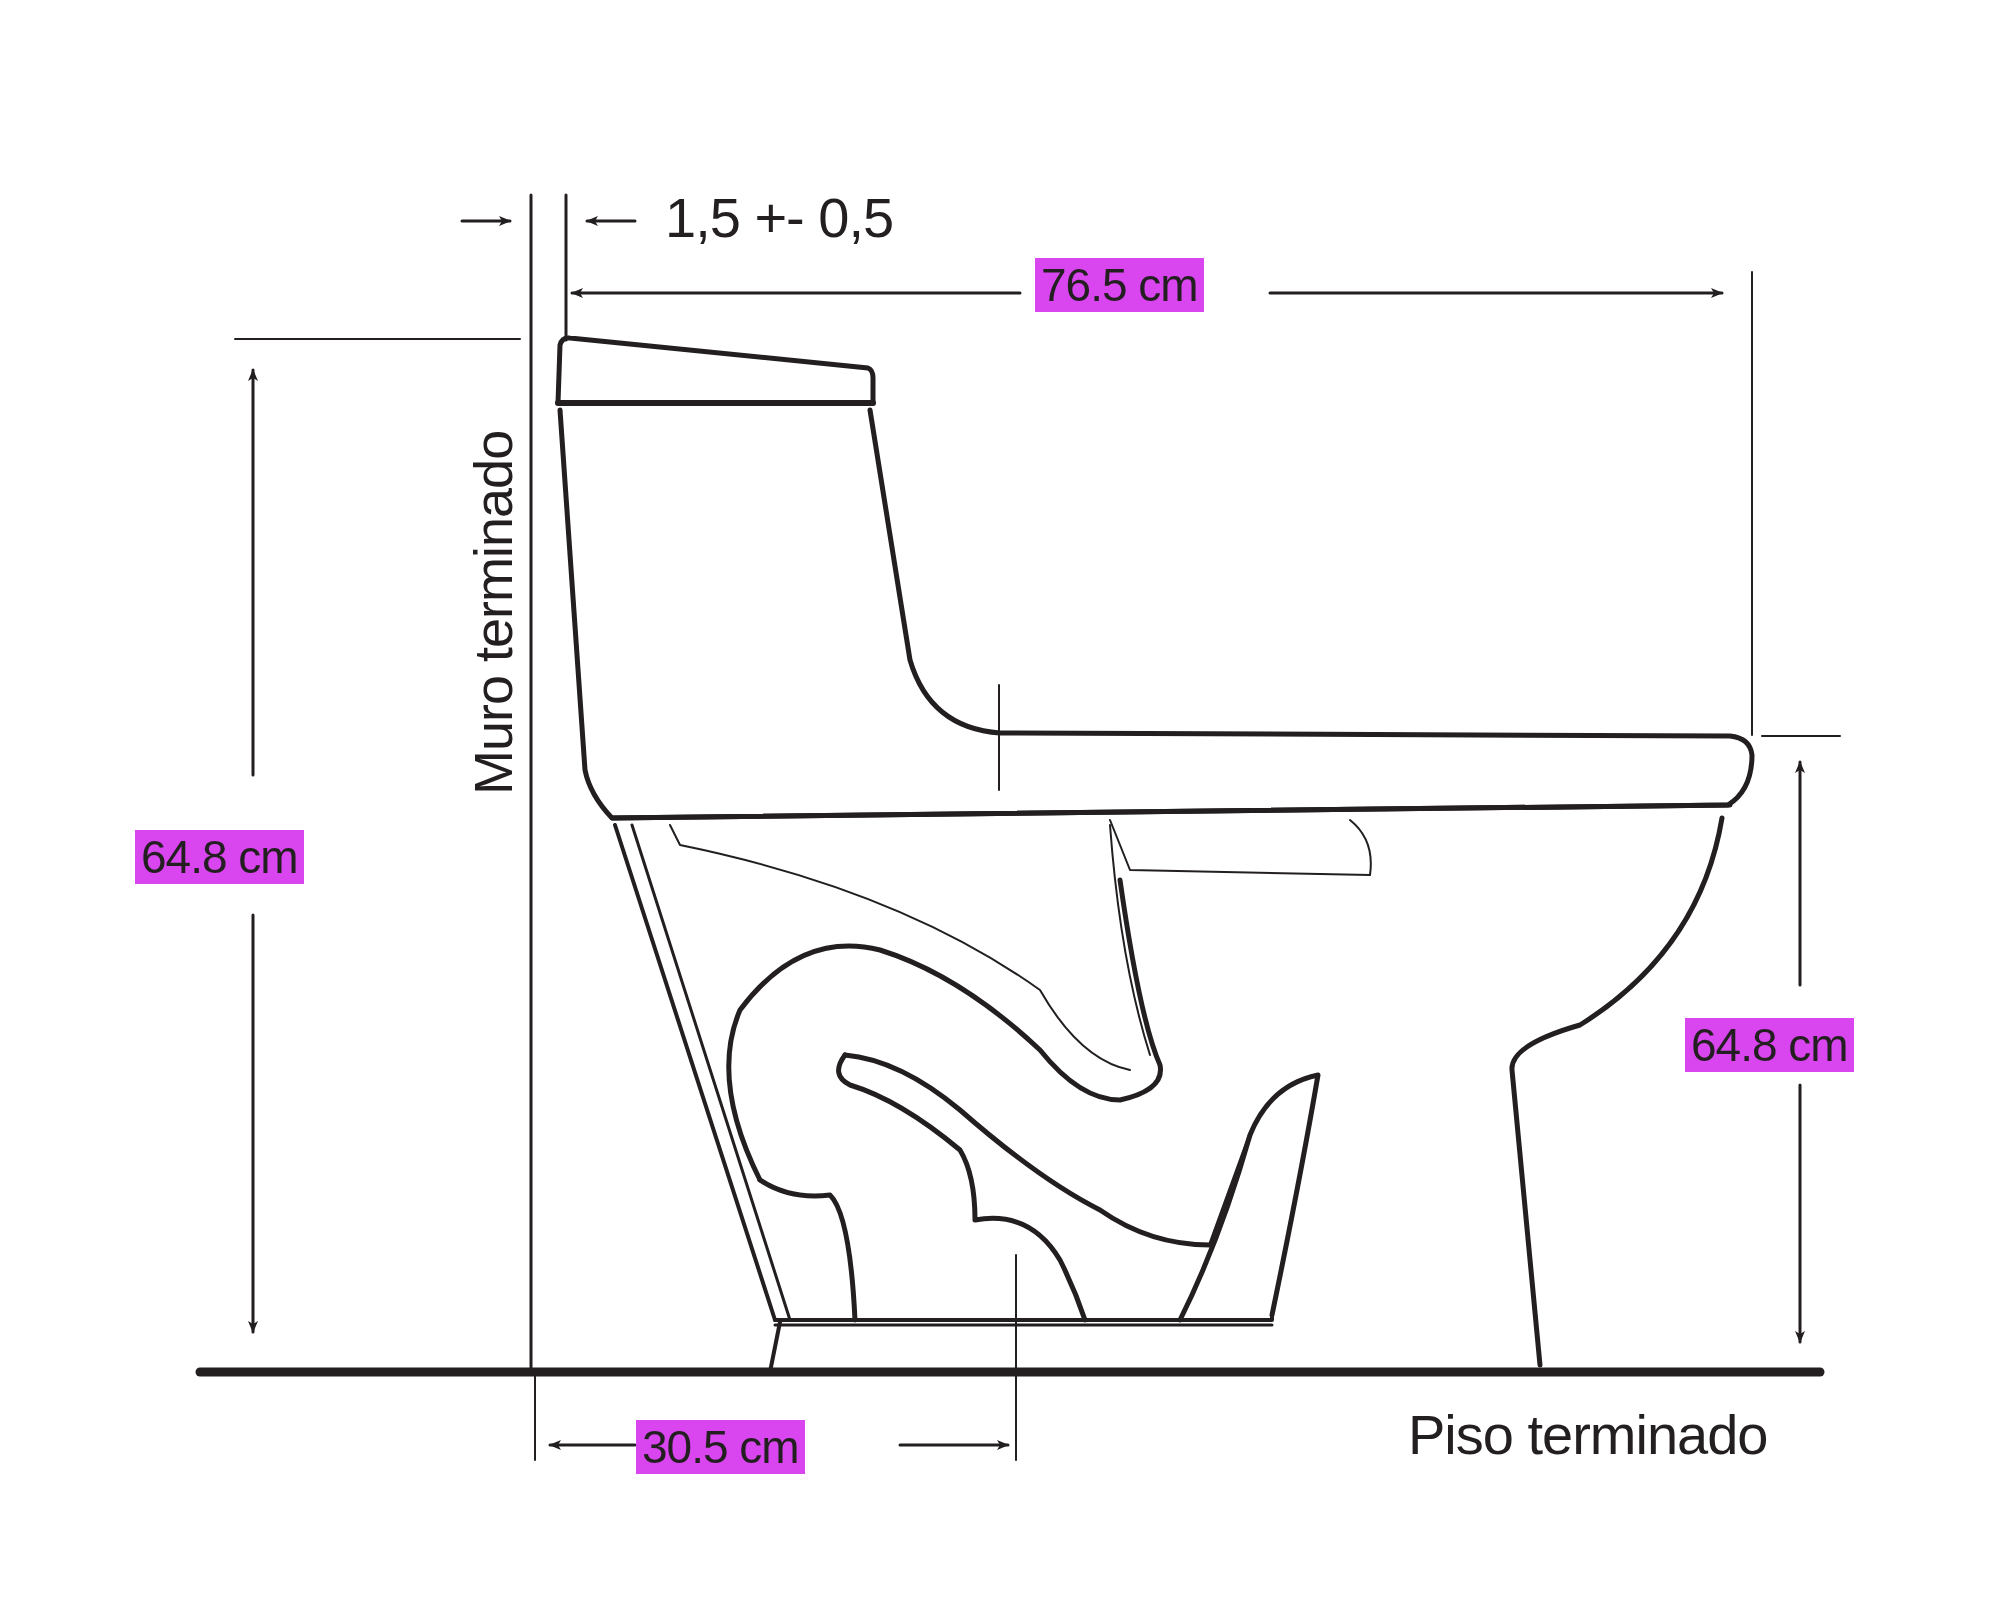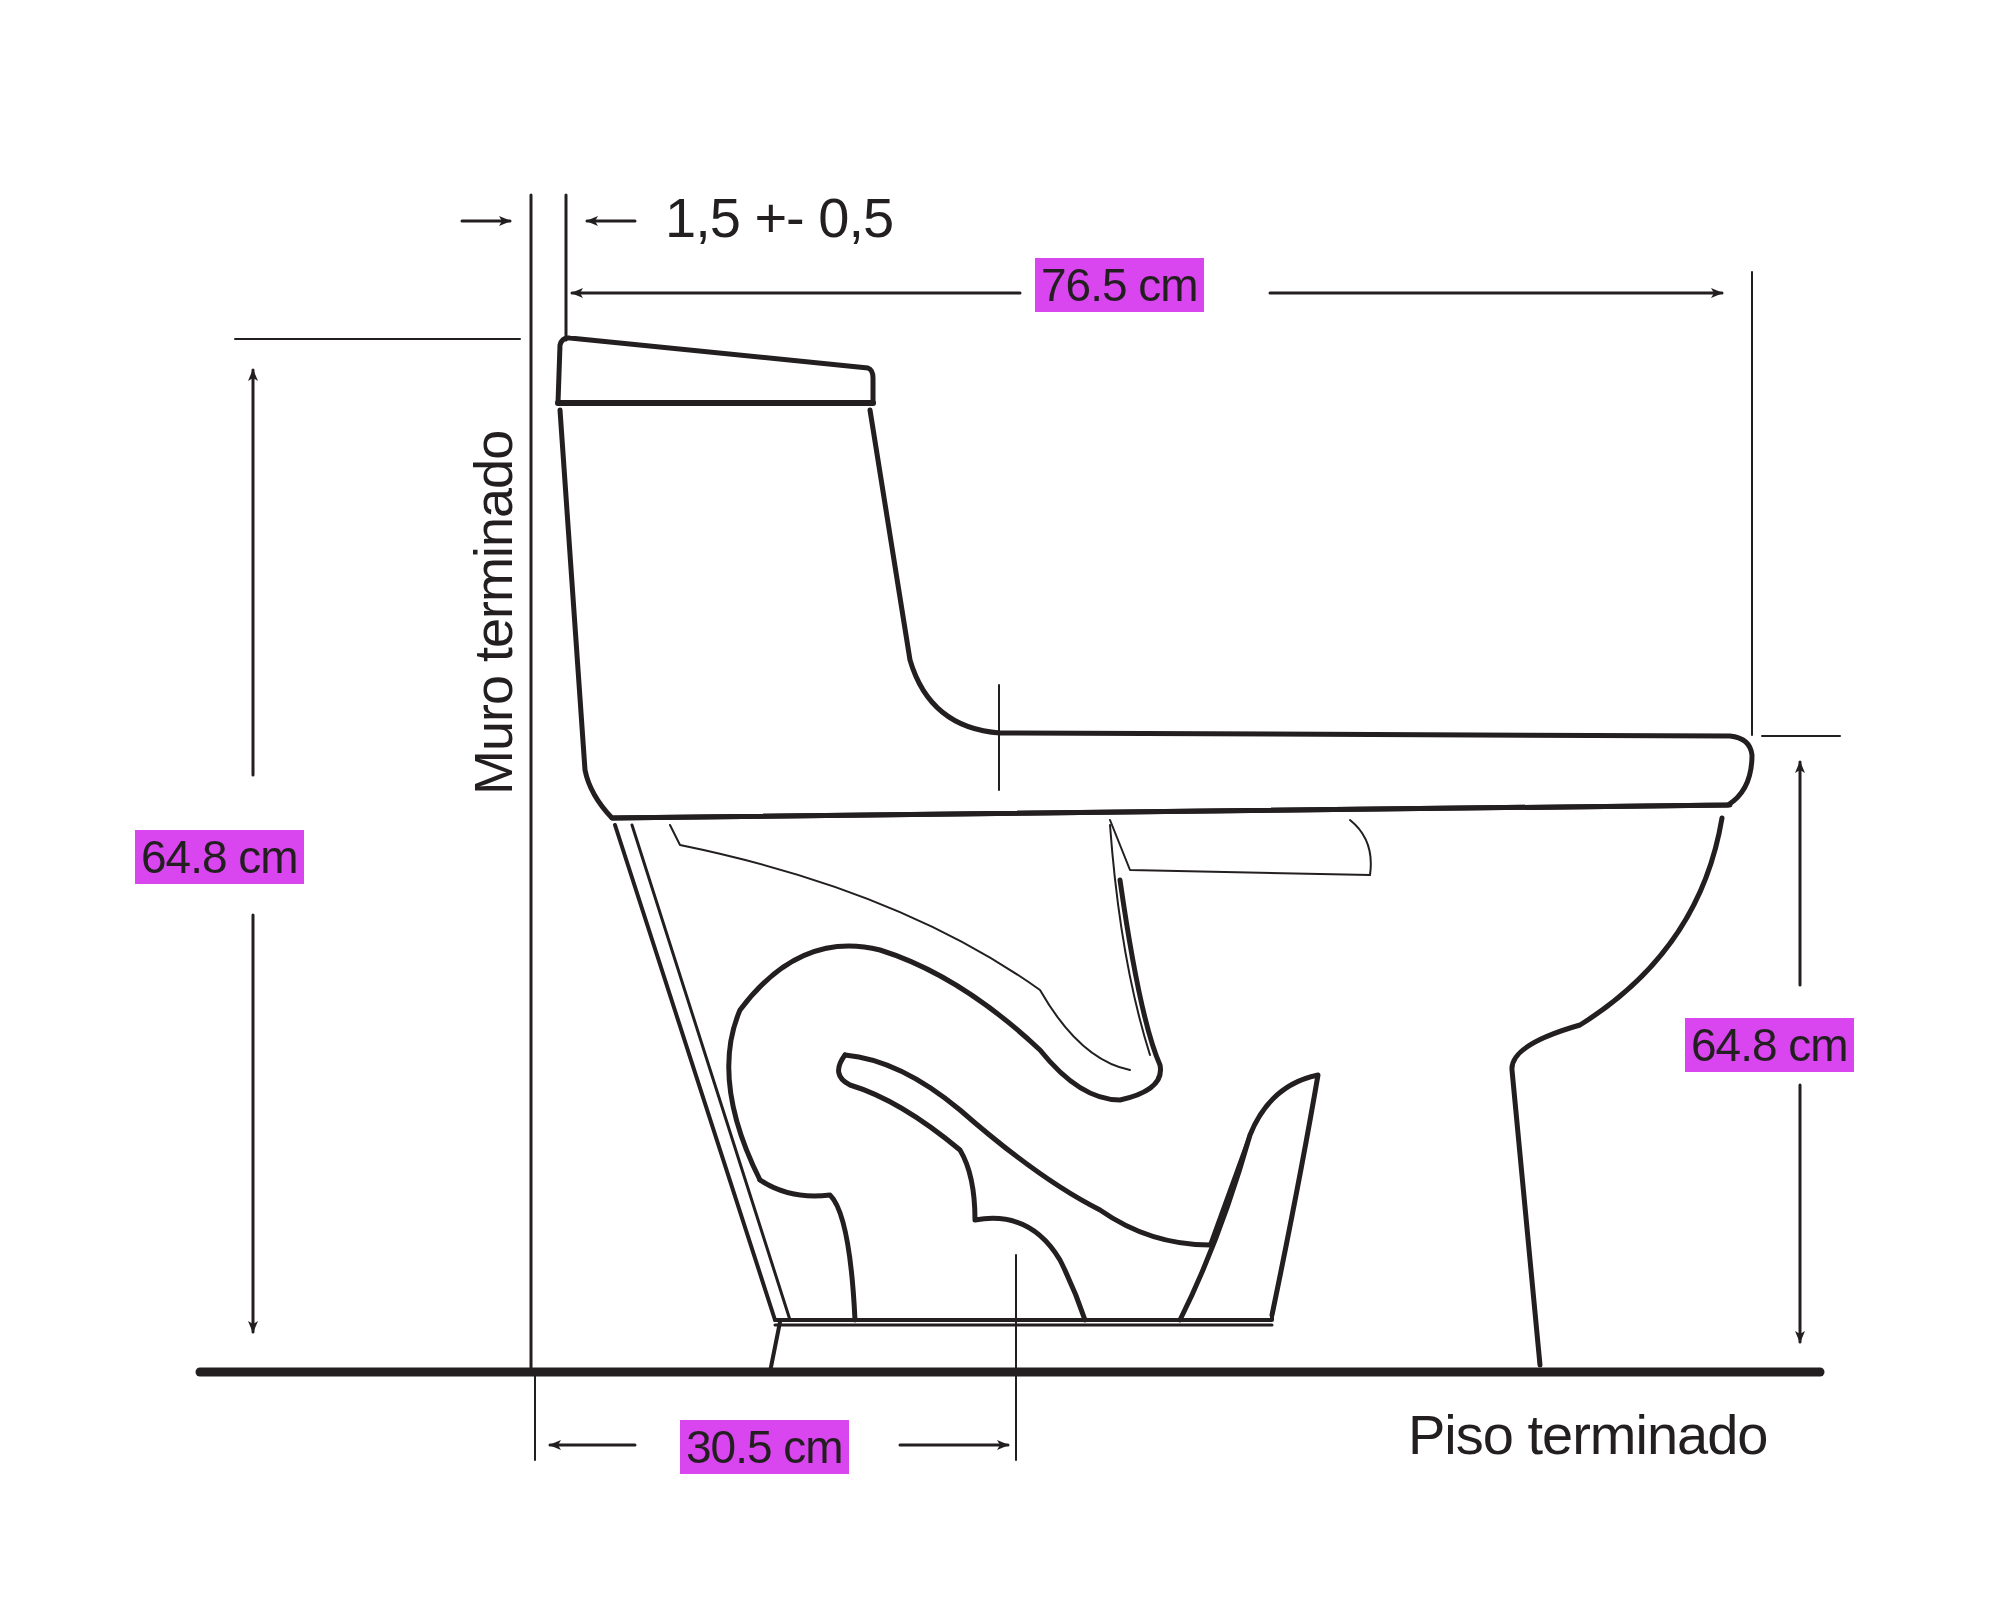--- a/index.html
+++ b/index.html
@@ -76,15 +76,15 @@
     <path d="M670,825 L680,845 Q900,890 1040,990 Q1080,1060 1130,1070" stroke-width="2"></path>
     <path d="M1110,825 Q1120,960 1150,1055" stroke-width="2"></path>
     <path d="M1110,820 L1130,870 L1370,875 Q1375,840 1350,820" stroke-width="2"></path>
   </g>
 </svg>
 
 <div class="lbl big" style="left:665px;top:185px;">1,5 +- 0,5</div>
 <div class="lbl dim bg" style="left:1035px;top:258px;">76.5 cm</div>
 <div class="lbl dim bg" style="left:135px;top:830px;">64.8 cm</div>
 <div class="lbl dim bg" style="left:1685px;top:1018px;">64.8 cm</div>
-<div class="lbl dim bg" style="left:680px;top:1420px;text-align:center;">30.5 cm</div>
+<div class="lbl dim bg" style="left:636px;top:1420px;text-align:center;">30.5 cm</div>
 <div class="lbl big" style="left:1408px;top:1402px;">Piso terminado</div>
 <div class="lbl rot" style="left:462px;top:795px;">Muro terminado</div>
 
 </body></html>

